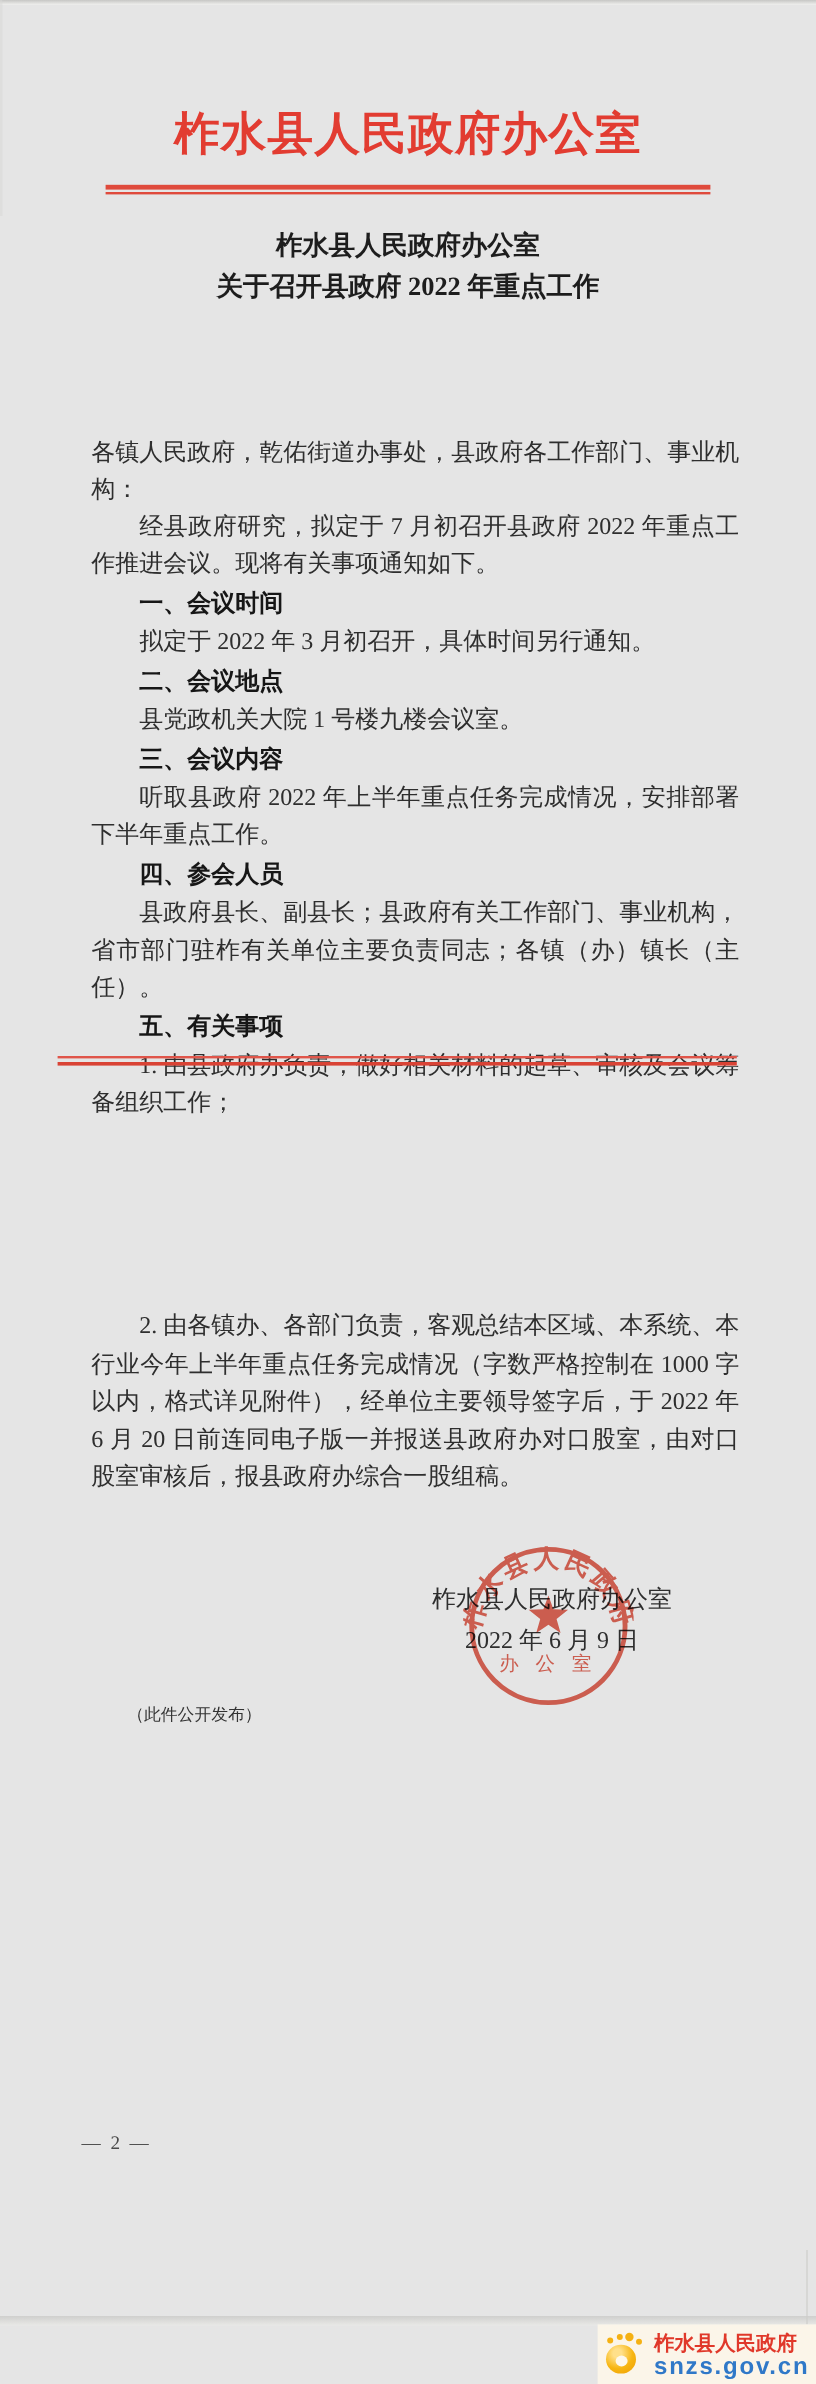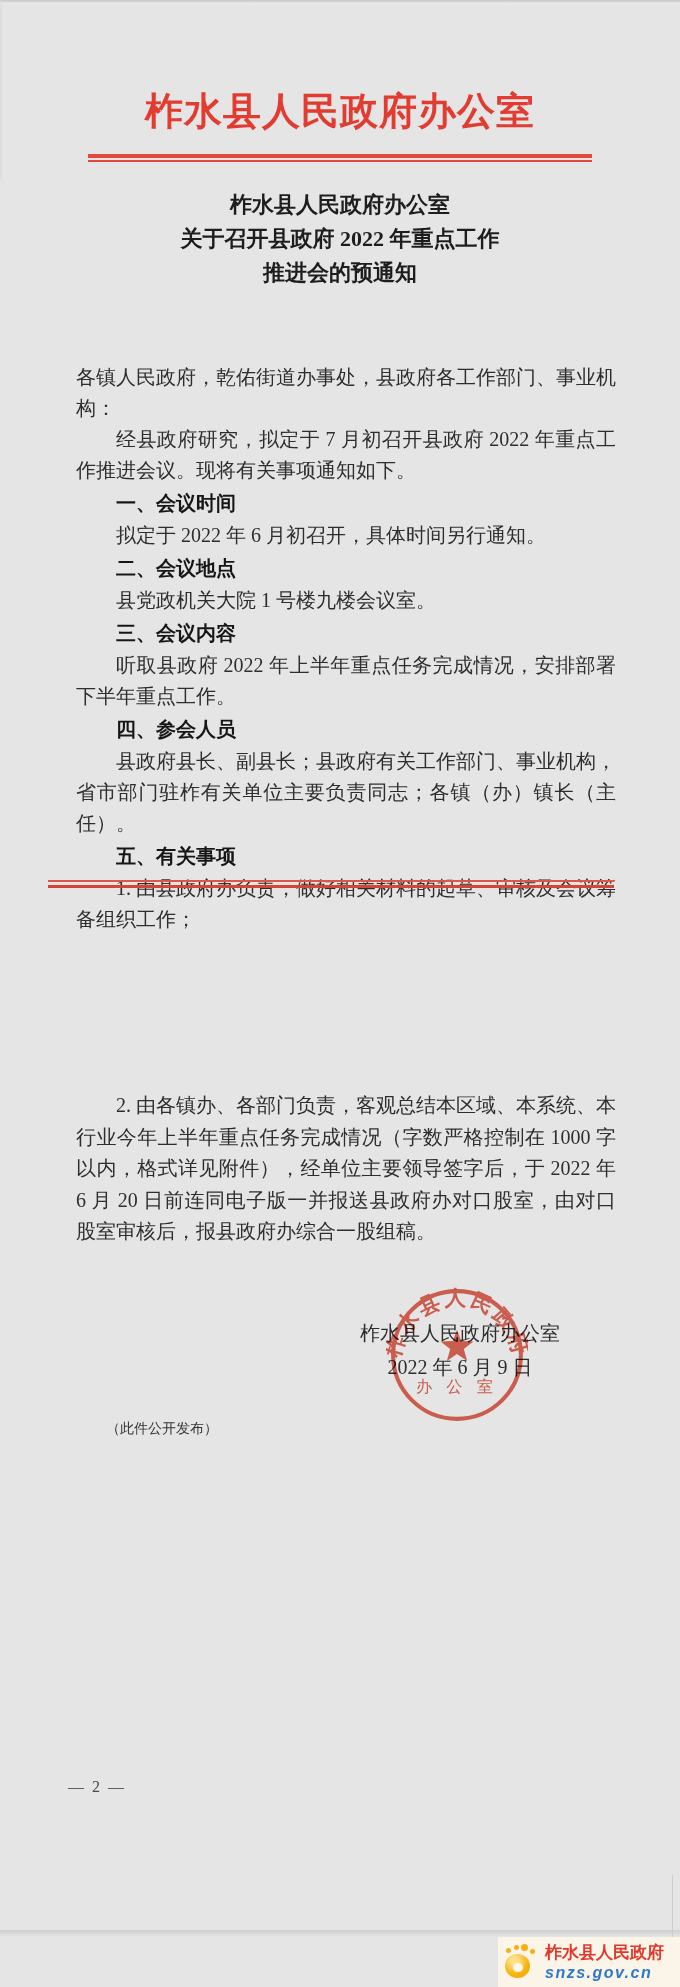--- a/index.html
+++ b/index.html
@@ -58,48 +58,47 @@
   .paw::before { content:''; position:absolute; left:3px; top:3px; width:5px; height:5px;
     border-radius:50%; background:#f5b113;
     box-shadow:8px -3px 0 0 #f5b113, 16px -3px 0 1px #f5b113, 24px 1px 0 0 #f5b113; }
   .paw .pad { position:absolute; left:2px; top:9px; width:25px; height:24px; border-radius:50%;
     background:radial-gradient(circle at 38% 30%, #ffe08a 0 16%, #f7b613 55%, #ef9d00); }
   .paw .pad::after { content:''; position:absolute; left:8px; top:9px; width:10px; height:9px;
     background:#fdf8ec; border-radius:50%; }
   .logo-text { display:flex; flex-direction:column; margin-left:6px; }
   .logo-org { color:#e0382a; font-weight:700; font-size:17px; line-height:21px;
     font-family:"Liberation Serif", serif; white-space:nowrap; }
-  .logo-url { color:#2f78c8; font-weight:700; font-size:16px; line-height:19px;
-    letter-spacing:1.5px; font-family:"Liberation Sans", sans-serif;font-style:italic; }
+  .logo-url { color:#2f78c8; font-weight:700; font-size:20px; line-height:19px;
+    letter-spacing:1.5px; font-family:"Liberation Sans", sans-serif; }
   .footer-right-edge { position:absolute; top:1875px; left:672px; width:1px; height:62px;
     background:#cdcdcb; }
 </style>
 </head>
 <body>
 
 <div id="canvas">
 
   <div class="top-edge"></div>
   <div class="left-edge"></div>
 
   <div class="letterhead">柞水县人民政府办公室</div>
   <div class="letterhead-divider"></div>
 
   <div class="doc-title">
     <div>柞水县人民政府办公室</div>
     <div>关于召开县政府 2022 年重点工作</div>
-    <div>推进会的预通知</div>
   </div>
 
   <div class="body-text">
     <p class="salutation">各镇人民政府，乾佑街道办事处，县政府各工作部门、事业机构：</p>
     <p>经县政府研究，拟定于 7 月初召开县政府 2022 年重点工作推进会议。现将有关事项通知如下。</p>
 
     <div class="sec-h">一、会议时间</div>
-    <p>拟定于 2022 年 6 月初召开，具体时间另行通知。</p>
+    <p>拟定于 2022 年 3 月初召开，具体时间另行通知。</p>
 
     <div class="sec-h">二、会议地点</div>
     <p>县党政机关大院 1 号楼九楼会议室。</p>
 
     <div class="sec-h">三、会议内容</div>
     <p>听取县政府 2022 年上半年重点任务完成情况，安排部署下半年重点工作。</p>
 
     <div class="sec-h">四、参会人员</div>
     <p>县政府县长、副县长；县政府有关工作部门、事业机构，省市部门驻柞有关单位主要负责同志；各镇（办）镇长（主任）。</p>
 

